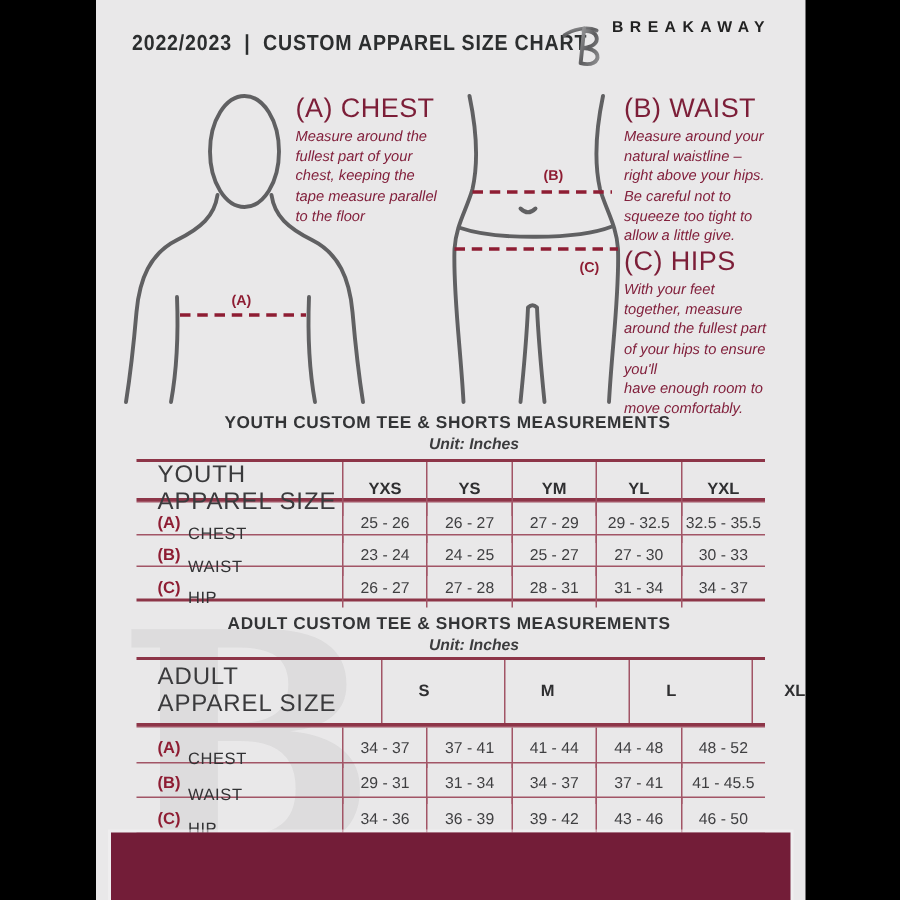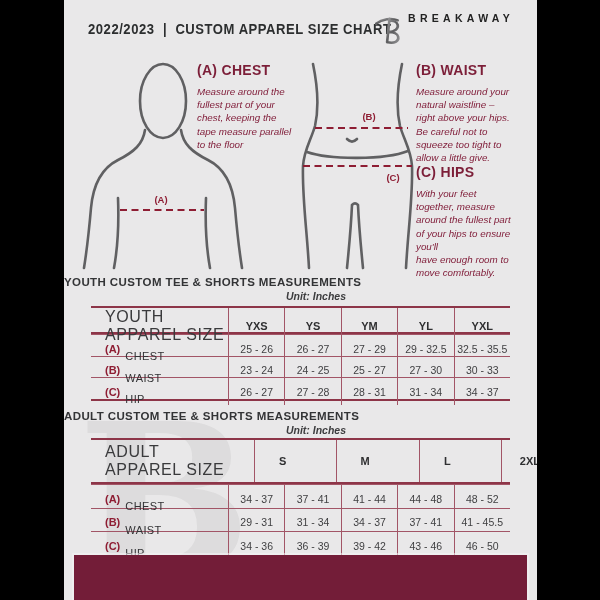--- a/index.html
+++ b/index.html
@@ -12,25 +12,25 @@
   .logo { position:absolute; left:311px; top:15px; width:29px; height:31px; }
   .brand { position:absolute; left:344px; top:12px; font-size:10.5px; font-weight:bold; color:#222; letter-spacing:4.3px; }
 
   
   .fig { position:absolute; }
   .fig path, .fig ellipse { fill:none; stroke:#606062; stroke-width:2.6; stroke-linecap:round; }
   .fig .dash { stroke:#8e1d33; stroke-width:2.2; stroke-dasharray:7 4.5; fill:none; }
   .fig text { font-family:"Liberation Sans", sans-serif; font-size:9.5px; font-weight:bold; fill:#8e1d33; }
 
   
-  .guide-h { position:absolute; font-size:14px; font-weight:bold; color:#7c1e38; letter-spacing:0.3px; }
+  .guide-h { position:absolute; font-size:18px; font-weight:normal; color:#7c1e38; letter-spacing:0.3px; }
   .guide-p { position:absolute; font-size:9.8px; font-style:italic; color:#82203c; line-height:13.2px; white-space:pre-line; }
 
   
-  .sec-title { position:absolute; left:0; width:383px; text-align:left; font-size:11.5px; font-weight:bold; color:#333436; letter-spacing:0.4px; }
+  .sec-title { position:absolute; left:0; width:383px; text-align:right; font-size:11.5px; font-weight:bold; color:#333436; letter-spacing:0.4px; }
   .sec-unit  { position:absolute; left:0; width:504px; text-align:center; font-size:10.5px; font-style:italic; font-weight:bold; color:#3c3c3e; }
 
   
   .size-table { position:absolute; left:27px; width:419px; border-top:2px solid #8d3548; border-bottom:2px solid #8d3548; background:transparent; z-index:2; }
   .trow { display:grid; grid-template-columns:137px 56.4px 56.4px 56.4px 56.4px 56.4px; }
   .trow.sep { border-top:1.5px solid #a25566; }
   .thead-row { border-bottom:2px solid #8d3548; }
   .cell { display:flex; align-items:center; justify-content:center; color:#3f3f41; font-size:10.5px; }
   .cell.lbl { justify-content:flex-start; padding-left:14px; }
   .cell.vline { border-left:1.5px solid #a25566; }
@@ -162,20 +162,21 @@
 
     <div class="sec-title" style="top:410px;">ADULT CUSTOM TEE &amp; SHORTS MEASUREMENTS</div>
     <div class="sec-unit" style="top:424px;">Unit: Inches</div>
 
     <div class="size-table at" style="top:438px;">
       <div class="trow thead-row">
         <div class="cell lbl row-head-label">ADULT APPAREL SIZE</div>
         <div class="cell vline col-head">S</div>
         <div class="cell vline col-head">M</div>
         <div class="cell vline col-head">L</div>
+        <div class="cell vline col-head">XL</div>
         <div class="cell vline col-head">2XL</div>
       </div>
       <div class="trow drow sep">
         <div class="cell lbl">
             <span class="pfx">(A)</span>
             <span class="rlbl">CHEST</span>
           </div>
         <div class="cell vline">34 - 37</div>
         <div class="cell vline">37 - 41</div>
         <div class="cell vline">41 - 44</div>

